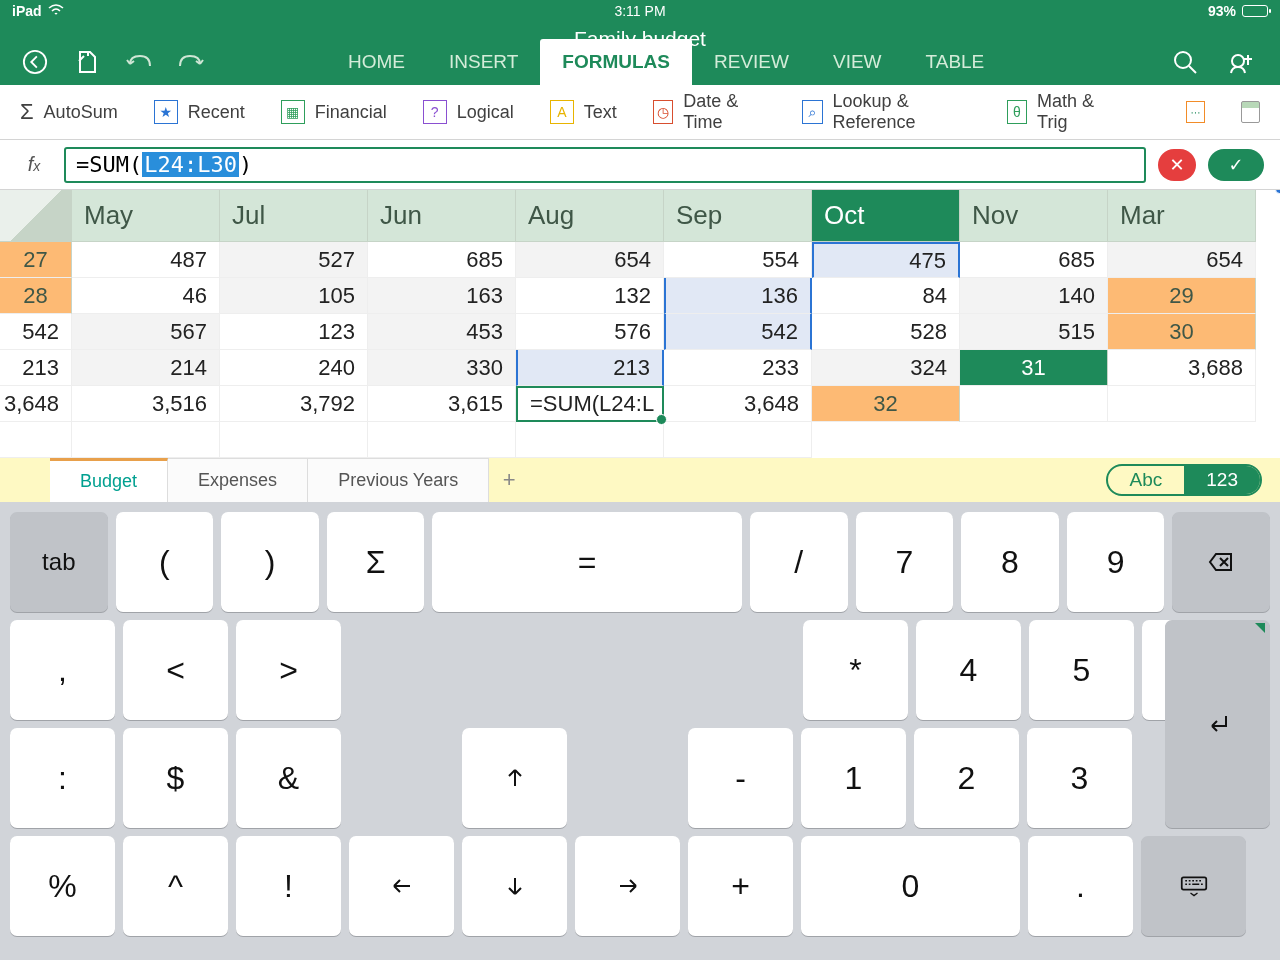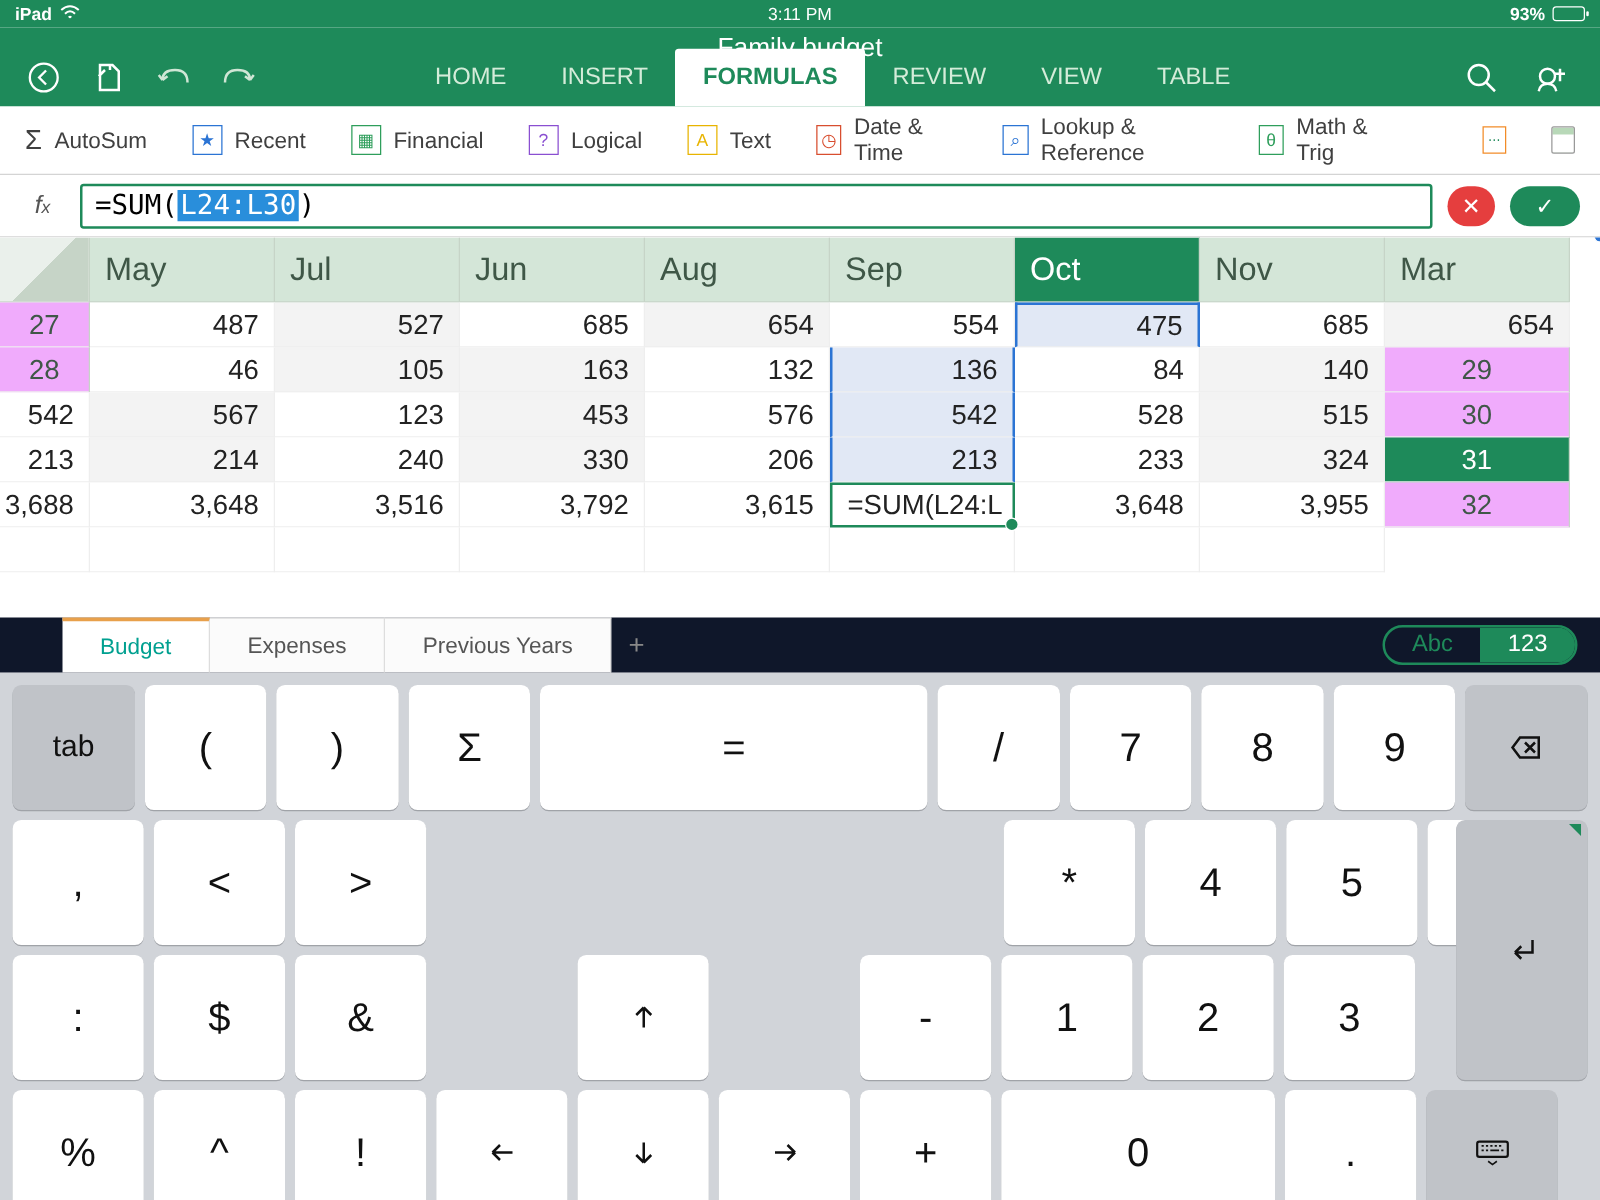--- a/index.html
+++ b/index.html
@@ -36,31 +36,31 @@
   .fx-sel { background:#298edb; color:#fff; padding:0 2px; }
   .fx-btn { width:38px; height:32px; border-radius:16px; display:flex; align-items:center; justify-content:center; font-size:18px; color:#fff; }
   .fx-cancel { background:#e53e3e; }
   .fx-confirm { background:#1e8a5a; width:56px; }
 
   .sheet { flex:1; overflow:hidden; position:relative; background:#fff; height: 268px; }
   .grid { display:grid; grid-template-columns: 72px repeat(8, 148px); }
   .corner { height:52px; background: linear-gradient(135deg, #eaf0eb 50%, #c6d4c7 50%); border-right:1px solid #c6d4c7; border-bottom:1px solid #c6d4c7; }
   .colh { height:52px; background:#d4e6d8; color:#3f5747; font-size:26px; display:flex; align-items:center; padding-left:12px; border-right:1px solid #c6d4c7; border-bottom:1px solid #c6d4c7; }
   .colh.sel { background:#1e8a5a; color:#fff; }
-  .rowh { height:36px; background:#f0abfc; color:#3f5747; font-size:22px; display:flex; align-items:center; justify-content:center; border-right:1px solid #c6d4c7; border-bottom:1px solid #eee; }
+  .rowh { height:36px; background:#fdba74; color:#3f5747; font-size:22px; display:flex; align-items:center; justify-content:center; border-right:1px solid #c6d4c7; border-bottom:1px solid #eee; }
   .rowh.sel { background:#1e8a5a; color:#fff; }
   .cell { height:36px; display:flex; align-items:center; justify-content:flex-end; padding:0 12px; font-size:22px; color:#222; border-right:1px solid #eee; border-bottom:1px solid #eee; background:#fff; }
   .cell.alt { background:#f3f3f3; }
   .oct-range { background:#e1e8f5 !important; border-left:2px solid #2b74d4; border-right:2px solid #2b74d4; }
   .oct-range-top { border-top:2px solid #2b74d4; }
   .oct-active { border:2px solid #1e8a5a; justify-content:flex-start; background:#fff !important; position:relative; }
   .oct-active::after { content:""; position:absolute; right:-5px; bottom:-5px; width:9px; height:9px; background:#1e8a5a; border:1.5px solid #fff; border-radius:50%; }
   .handle-top { position:absolute; top:-5px; right:-4px; width:9px; height:9px; background:#2b74d4; border:1.5px solid #fff; border-radius:50%; }
 
-  .sheet-tabs { height: 44px; background:#0f172a; display:flex; align-items:flex-end; position:relative;margin-top:36px; }
+  .sheet-tabs { height: 44px; background:#fef9c3; display:flex; align-items:flex-end; position:relative; }
   .sheet-tab-strip { display:flex; height:100%; padding-left:50px; gap:0; }
   .sheet-tab { padding: 10px 30px; font-size:18px; color:#555; border-right:1px solid #ddd; border-top:1px solid #ddd; display:flex; align-items:center; background:#fbfbfb; }
   .sheet-tab.active { color:#00a090; border-top:3px solid #e8a04b; background:#fff; font-weight:500; }
   .sheet-tab-add { width:40px; display:flex; align-items:center; justify-content:center; font-size:22px; color:#888; }
   .mode-switch { position:absolute; right:18px; top:6px; display:flex; border:2px solid #1e8a5a; border-radius:18px; overflow:hidden; height:32px; }
   .mode-opt { padding:0 22px; display:flex; align-items:center; font-size:19px; }
   .mode-abc { color:#1e8a5a; }
   .mode-123 { background:#1e8a5a; color:#fff; }
 
   .keyboard { height: 458px; background:#d1d4d9; padding:10px; display:flex; flex-direction:column; gap:8px; }
@@ -225,33 +225,31 @@
       <div class="cell alt" style="">453</div>
       <div class="cell" style="">576</div>
       <div class="cell oct-range" style="">542</div>
       <div class="cell" style="">528</div>
       <div class="cell alt" style="">515</div>
       <div class="rowh">30</div>
       <div class="cell" style="">213</div>
       <div class="cell alt" style="">214</div>
       <div class="cell" style="">240</div>
       <div class="cell alt" style="">330</div>
-      <div class="cell" style="">206</div>
       <div class="cell oct-range" style="">213</div>
       <div class="cell" style="">233</div>
       <div class="cell alt" style="">324</div>
       <div class="rowh sel">31</div>
       <div class="cell" style="">3,688</div>
       <div class="cell" style="">3,648</div>
       <div class="cell" style="">3,516</div>
       <div class="cell" style="">3,792</div>
       <div class="cell" style="">3,615</div>
       <div class="cell oct-active" style="">=SUM(L24:L</div>
       <div class="cell" style="">3,648</div>
-      <div class="cell" style="">3,955</div>
       <div class="rowh">32</div>
       <div class="cell" style=""></div>
       <div class="cell" style=""></div>
       <div class="cell" style=""></div>
       <div class="cell" style=""></div>
       <div class="cell" style=""></div>
       <div class="cell" style=""></div>
       <div class="cell" style=""></div>
       <div class="cell" style=""></div>
     </div>

